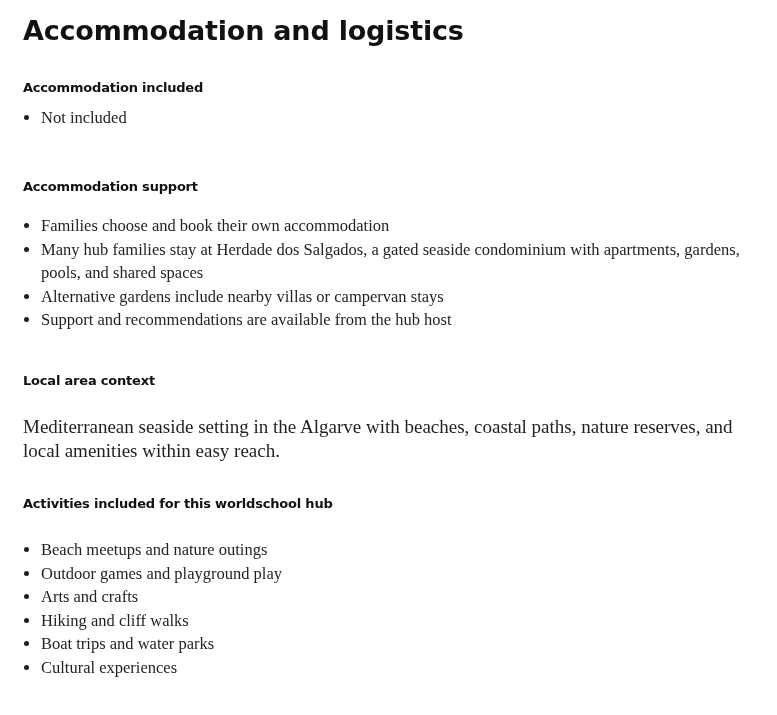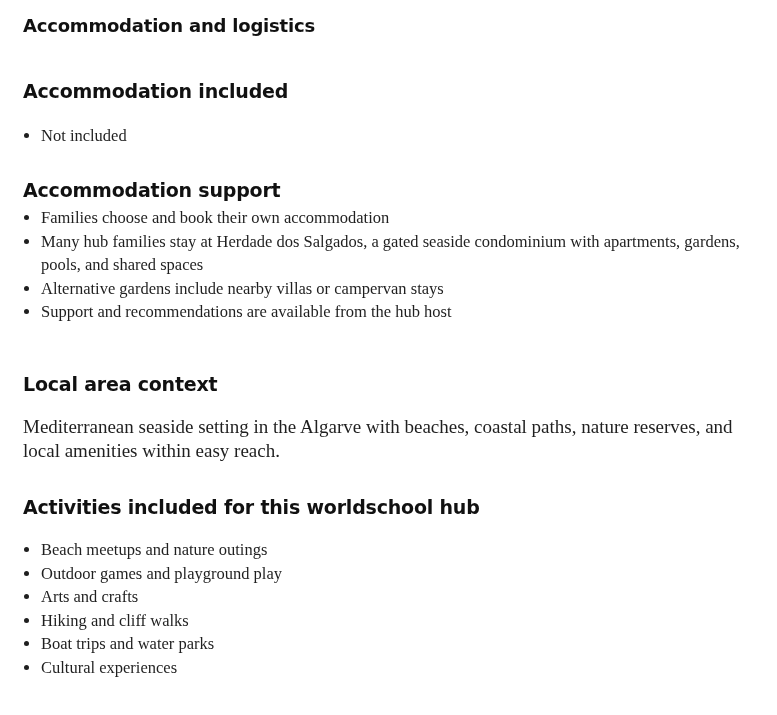--- a/index.html
+++ b/index.html
@@ -13,32 +13,32 @@
       overflow: hidden;
       color: #1a1a1a;
     }
     .page {
       padding: 0 23px;
       position: relative;
     }
     h2.page-title {
       font-family: "DejaVu Sans", sans-serif;
       font-weight: bold;
-      font-size: 18px;
+      font-size: 27px;
       letter-spacing: -0.2px;
       margin: 0;
       position: absolute;
       top: 15px;
       left: 23px;
       color: #111111;
     }
     h3.section-title {
       font-family: "DejaVu Sans", sans-serif;
       font-weight: bold;
-      font-size: 19px;
+      font-size: 13px;
       letter-spacing: -0.2px;
       margin: 0;
       position: absolute;
       left: 23px;
       color: #111111;
     }
     ul.bullets {
       position: absolute;
       left: 23px;
       right: 18px;
@@ -65,26 +65,26 @@
     }
   </style>
 </head>
 <body>
 
 <div class="page">
 
   <h2 class="page-title">Accommodation and logistics</h2>
 
   <h3 class="section-title" style="top:80px;">Accommodation included</h3>
-  <ul class="bullets" style="top:124px;">
+  <ul class="bullets" style="top:106px;">
     <li>Not included</li>
   </ul>
 
   <h3 class="section-title" style="top:179px;text-align:center;">Accommodation support</h3>
-  <ul class="bullets" style="top:206px;">
+  <ul class="bullets" style="top:214px;">
     <li>Families choose and book their own accommodation</li>
     <li>Many hub families stay at Herdade dos Salgados, a gated seaside condominium with apartments, gardens, pools, and shared spaces</li>
     <li>Alternative gardens include nearby villas or campervan stays</li>
     <li>Support and recommendations are available from the hub host</li>
   </ul>
 
   <h3 class="section-title" style="top:373px;">Local area context</h3>
   <p class="body-text" style="top:415px;">Mediterranean seaside setting in the Algarve with beaches, coastal paths, nature reserves, and local amenities within easy reach.</p>
 
   <h3 class="section-title" style="top:496px;">Activities included for this worldschool hub</h3>

